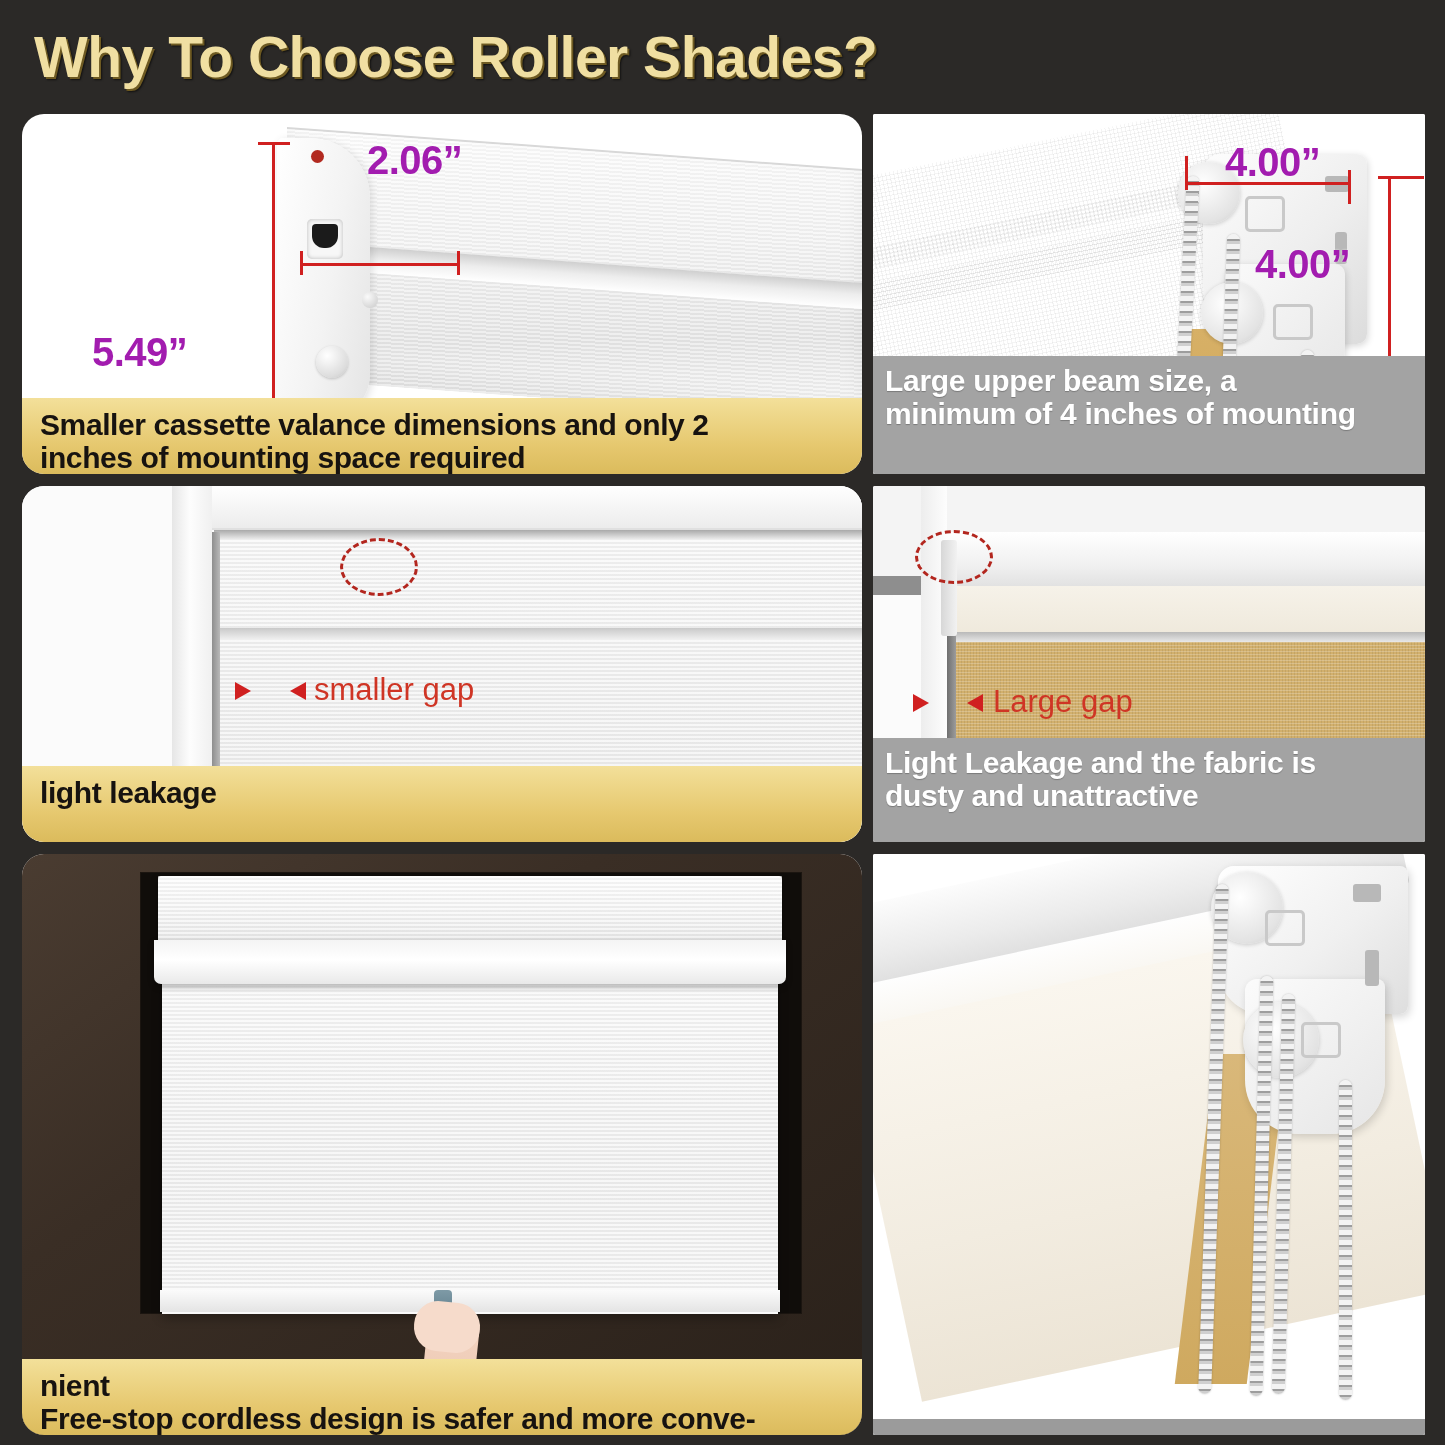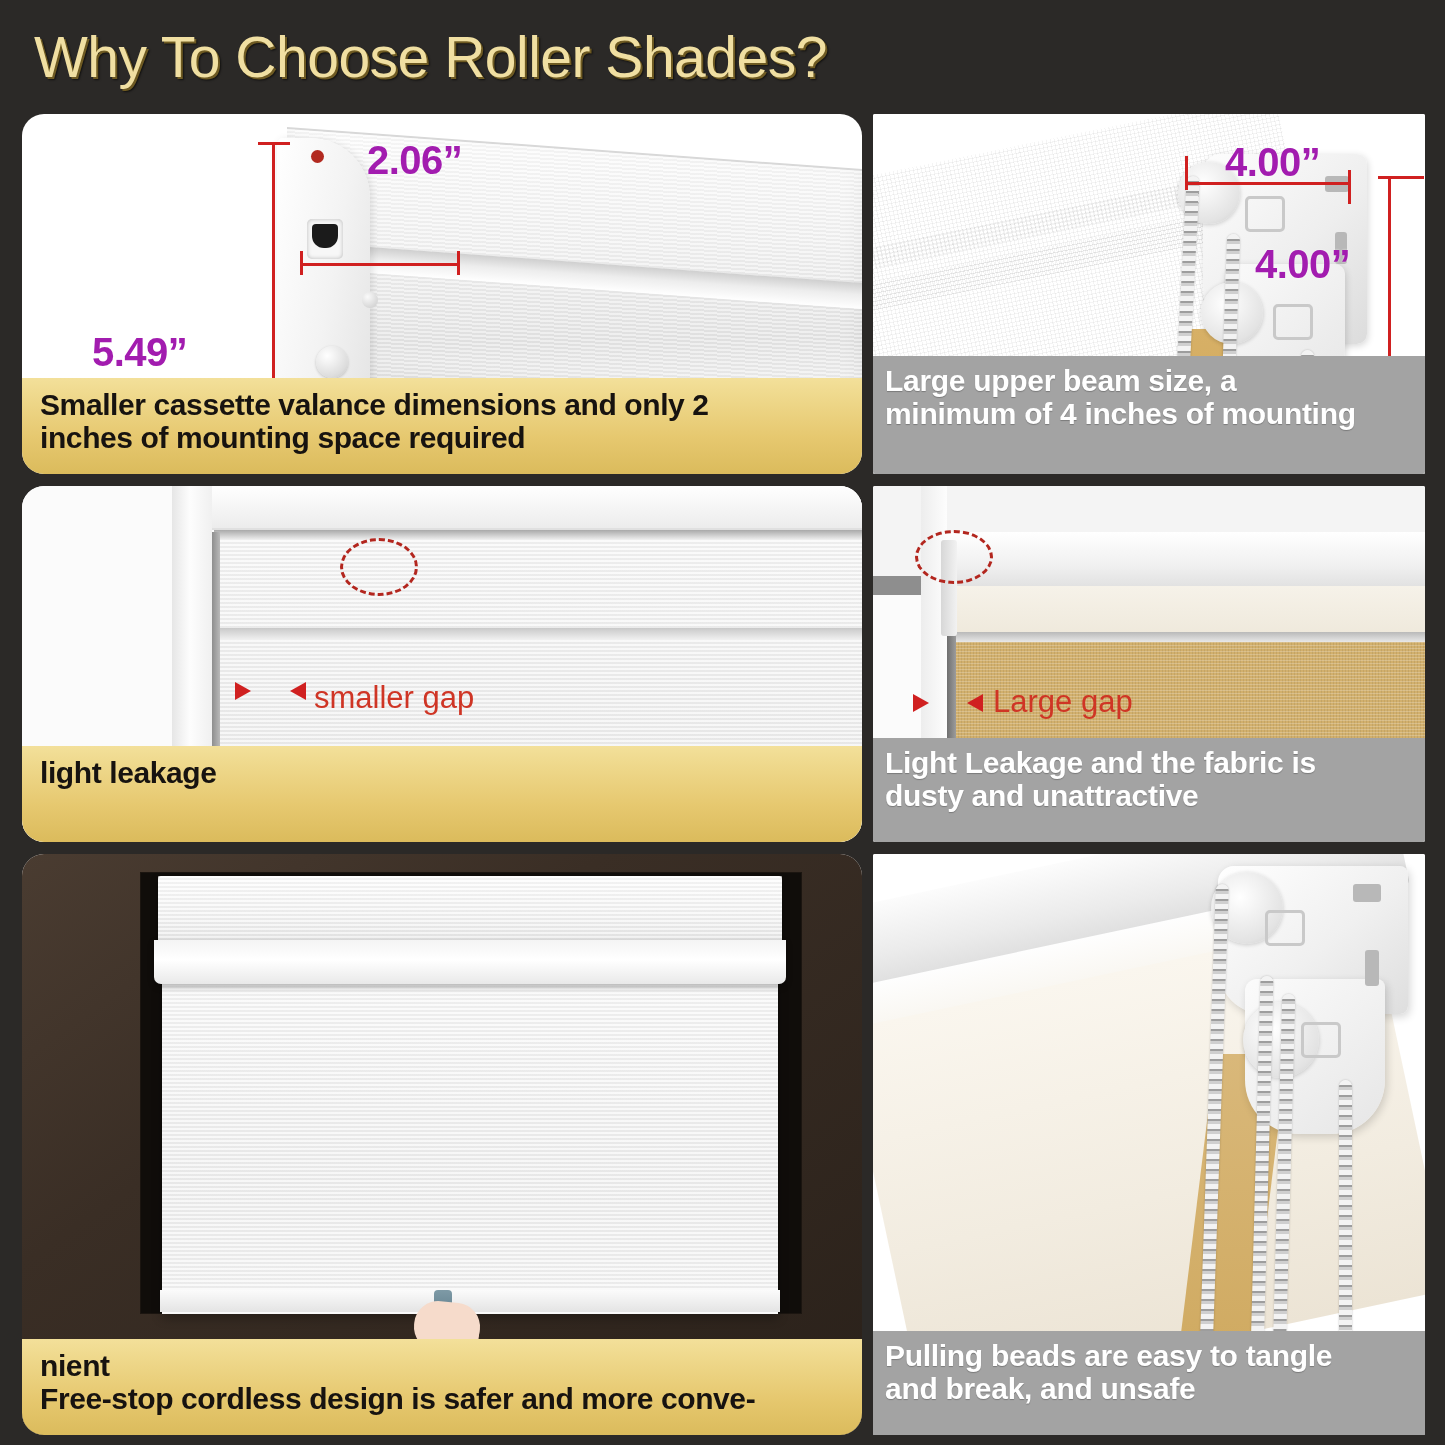--- a/index.html
+++ b/index.html
@@ -10,21 +10,21 @@
     overflow:hidden;
     position:relative;
   }
 
   
   #title-bar{
     position:absolute;left:0;top:0;width:1445px;height:104px;
   }
   #page-title{
     position:absolute;left:34px;top:24px;
-    font-size:57px;font-weight:normal;
+    font-size:57px;font-weight:bold;
     letter-spacing:-0.5px;
     color:#f0dfa2;
     text-shadow:2px 2px 0 #6e5a22, 3px 3px 2px rgba(0,0,0,.6);
     white-space:nowrap;
   }
 
   
   .grid{position:absolute;left:0;top:104px;width:1445px;height:1341px;}
 
   .panel{position:absolute;overflow:hidden;background:#ffffff;}
@@ -44,21 +44,21 @@
     box-sizing:border-box;
     padding:10px 16px 10px 18px;
   }
   .caption.gold{
     background:linear-gradient(180deg,#f3e09a 0%,#efd98d 18%,#e6c86f 62%,#dbbb5c 100%);
     color:#171310;
     font-weight:bold;
     font-size:30px;
     line-height:1.11;
     letter-spacing:-0.4px;
-    height:96px;
+    height:76px;
   }
   .caption.grey{
     background:#a3a3a3;
     color:#ffffff;
     font-weight:bold;
     font-size:30px;
     line-height:1.10;
     letter-spacing:-0.3px;
     height:104px;
     text-shadow:0 1px 1px rgba(0,0,0,.25);
@@ -410,21 +410,21 @@
       <div class="p3-shade">
         <div class="p3-texture"></div>
       </div>
       <div class="p3-band" style="top:44px;height:9px;background:linear-gradient(180deg,#a9a9a9,#e9e9e9)"></div>
       <div class="p3-band" style="top:142px"></div>
       <div class="p3-gapbar"></div>
       <div class="dashed-ell" style="left:318px;top:52px;width:72px;height:52px"></div>
 
       <div class="arrow-r" style="left:213px;top:196px"></div>
       <div class="arrow-l" style="left:268px;top:196px"></div>
-      <div class="gaplabel" style="left:292px;top:194px">smaller gap</div>
+      <div class="gaplabel" style="left:292px;top:186px">smaller gap</div>
     </div>
 
     <div class="caption gold">
       <span class="cap-line">light leakage</span>
     </div>
   </div>
 
   <div class="panel right row2">
     <div class="photo" style="height:320px">
       <div class="p4-wall"></div>
@@ -499,19 +499,15 @@
       <div class="p6-icon" style="left:428px;top:168px"></div>
 
       <div class="chain" style="left:334px;top:30px;height:510px;transform:rotate(2deg)"></div>
       <div class="chain" style="left:382px;top:122px;height:420px;transform:rotate(1.5deg)"></div>
       <div class="chain" style="left:404px;top:140px;height:400px;transform:rotate(1.5deg)"></div>
       <div class="chain" style="left:466px;top:226px;height:320px"></div>
 
       <div class="p6-floor"></div>
     </div>
 
-    <div class="caption grey">
-      <span class="cap-line">Pulling beads are easy to tangle</span>
-      <span class="cap-line">and break, and unsafe</span>
-    </div>
   </div>
 
 </div>
 
 </body></html>

